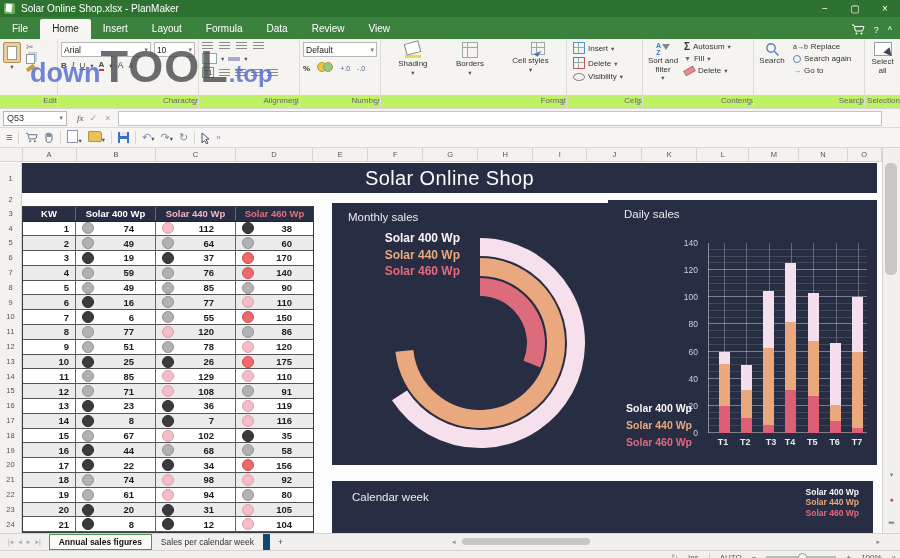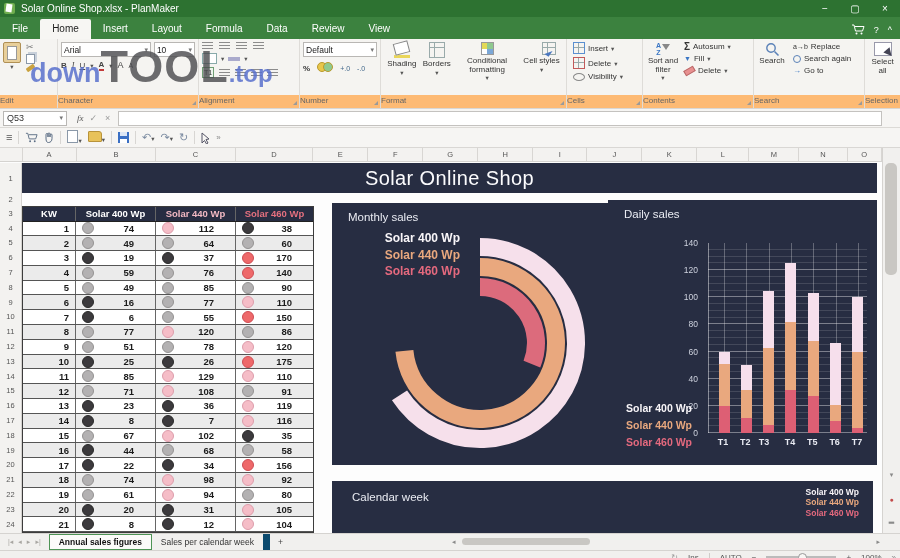--- a/index.html
+++ b/index.html
@@ -13,21 +13,21 @@
   .win-controls span{width:30px;text-align:center;font-size:10px;cursor:default;}
   
   .menubar{height:22px;background:#3c823f;display:flex;align-items:flex-end;color:#fff;justify-content:space-between;}
   .mtab{padding:4px 12px 5px;font-size:10px;cursor:default;}
   .mtab.active{background:#f7f6f3;color:#1e1e1e;border-radius:2px 2px 0 0;}
   .menu-right{margin-left:auto;display:flex;align-items:center;gap:9px;padding:0 8px 4px 0;font-size:9px;}
   
   .ribbon{height:69px;background:#f5f4f1;border-bottom:1px solid #d9d7d4;display:flex;position:relative;}
   .rgroup{display:flex;flex-direction:column;border-right:1px solid #dedcd8;position:relative;}
   .g-body{flex:1;padding:3px 3px 0 3px;display:flex;}
-  .g-label{height:13px;font-size:8px;color:#666;text-align:left;line-height:12px;background:#fdba74;}
+  .g-label{height:13px;font-size:8px;color:#666;text-align:right;line-height:12px;background:#bef264;}
   .corner:after{content:"";position:absolute;right:2px;bottom:3px;border-left:4px solid transparent;border-bottom:4px solid #9a9a9a;}
   .combo{background:#fff;border:1px solid #b9b7b4;height:13px;display:flex;align-items:center;
          font-size:8.5px;padding:0 2px;justify-content:space-between;color:#222;}
   .combo .ar{color:#777;font-size:7px;}
   .btn-big{display:flex;flex-direction:column;align-items:center;font-size:8px;color:#333;line-height:8.5px;text-align:center;}
   .dd{font-size:6.5px;color:#555;}
   .bars{display:inline-block;width:11px;height:8px;background:repeating-linear-gradient(#8c8c8c 0 1px,transparent 1px 3px);}
   .minirow{display:flex;align-items:center;gap:3px;font-size:8px;line-height:9px;white-space:nowrap;}
   .grid-ico{width:10px;height:10px;border:1px solid #9aa;display:inline-block;
     background:linear-gradient(#0000 4px,#9aa 4px,#9aa 5px,#0000 5px),linear-gradient(90deg,#0000 4px,#9aa 4px,#9aa 5px,#0000 5px);}
@@ -243,30 +243,20 @@
       <div class="g-body" style="justify-content:space-around;align-items:flex-start;">
         <div class="btn-big">
           <span style="width:13px;height:10px;background:#fff;border:1px solid #888;transform:rotate(-15deg);display:block;"></span>
           <span style="width:16px;height:3px;background:#ead65a;display:block;margin:1px 0 2px;"></span>
           <span>Shading</span>
             <span class="dd">▾</span>
         </div>
         <div class="btn-big">
           <span class="grid-ico" style="width:14px;height:14px;margin-bottom:2px;"></span>
           <span>Borders</span>
-            <span class="dd">▾</span>
-        </div>
-        <div class="btn-big" style="max-width:60px;">
-          <span class="cf-ico" style="margin-bottom:2px;">
-              <i></i>
-              <i></i>
-              <i></i>
-              <i></i>
-            </span>
-          <span>Conditional formatting</span>
             <span class="dd">▾</span>
         </div>
         <div class="btn-big">
           <span style="position:relative;width:14px;height:13px;margin-bottom:2px;">
             <span class="grid-ico" style="width:12px;height:11px;position:absolute;"></span>
             <span style="position:absolute;right:-2px;bottom:-1px;width:0;height:0;border-left:5px solid transparent;border-bottom:7px solid #4a77c0;transform:rotate(35deg);"></span>
           </span>
           <span>Cell styles</span>
             <span class="dd">▾</span>
         </div>
@@ -844,21 +834,21 @@
           <div class="ylab" style="left: 58px; top: 173.714px;">40</div>
           <div class="ylab" style="left: 58px; top: 146.571px;">60</div>
           <div class="ylab" style="left: 58px; top: 119.429px;">80</div>
           <div class="ylab" style="left: 58px; top: 92.2857px;">100</div>
           <div class="ylab" style="left: 58px; top: 65.1429px;">120</div>
           <div class="ylab" style="left: 58px; top: 38px;">140</div>
         </div>
       <div id="xlabels">
           <div class="xlab" style="left: 104px;">T1</div>
           <div class="xlab" style="left: 126.33px;">T2</div>
-          <div class="xlab" style="left: 145px;">T3</div>
+          <div class="xlab" style="left: 152px;">T3</div>
           <div class="xlab" style="left: 170.99px;">T4</div>
           <div class="xlab" style="left: 193.32px;">T5</div>
           <div class="xlab" style="left: 215.65px;">T6</div>
           <div class="xlab" style="left: 237.98px;">T7</div>
         </div>
       <div class="dlegend" id="dlegend">
           <div style="color: rgb(248, 245, 248);">Solar 400 Wp</div>
           <div style="color: rgb(233, 168, 126);">Solar 440 Wp</div>
           <div style="color: rgb(228, 105, 126);">Solar 460 Wp</div>
         </div>

